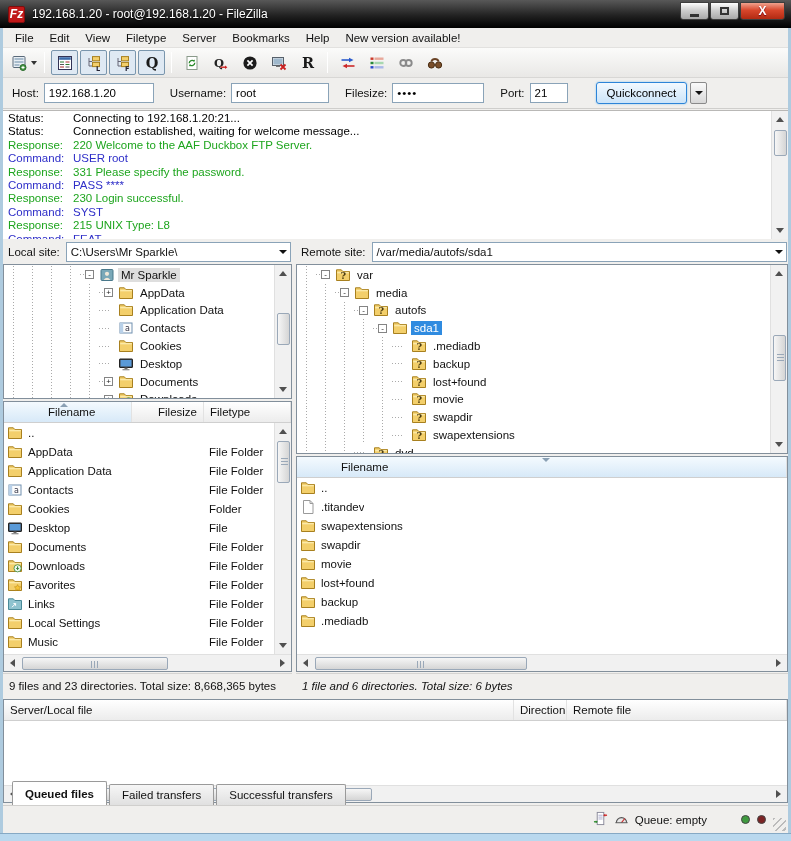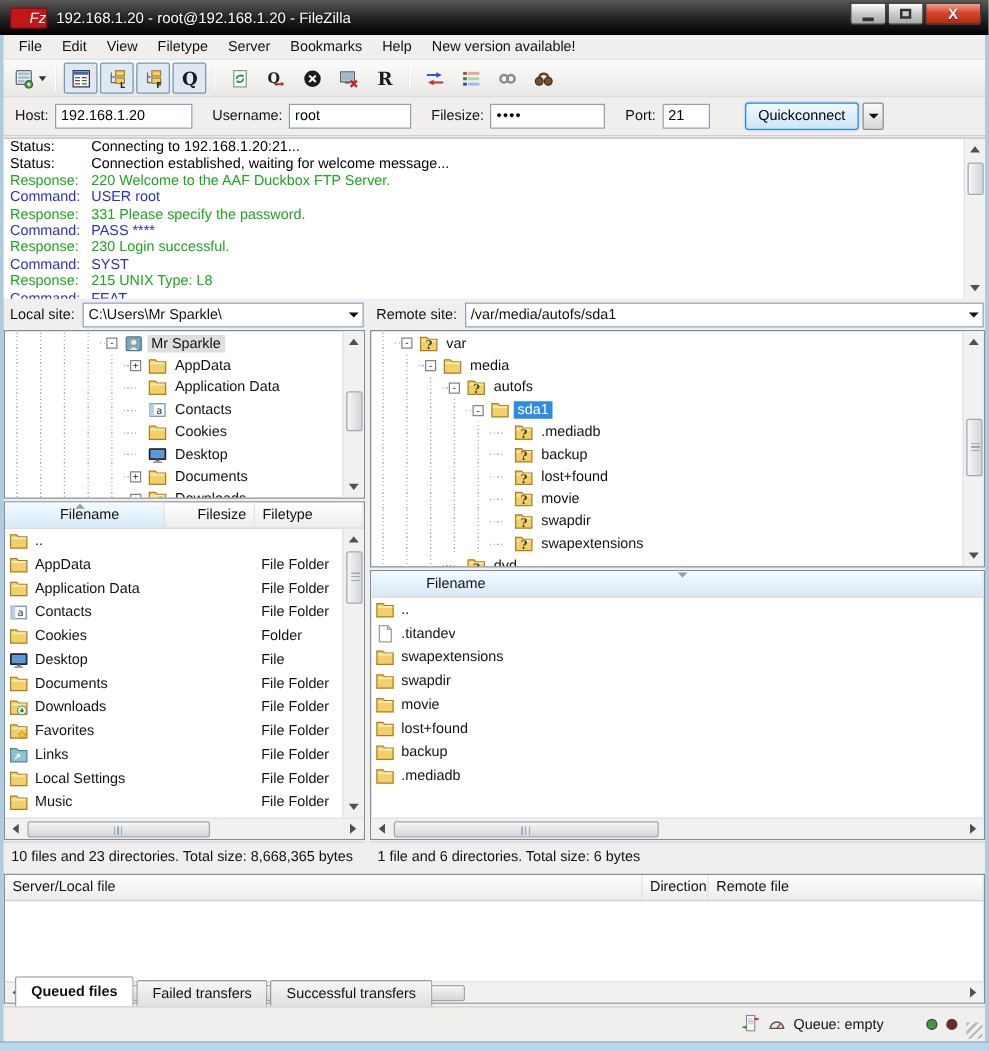--- a/index.html
+++ b/index.html
@@ -8,22 +8,22 @@
   #window { position:relative; width:791px; height:841px; background:#f0efed; overflow:hidden; }
 
   
   .frame-side { position:absolute; top:28px; width:3px; bottom:0; background:#aecbdf; z-index:0; }
   #frame-left { left:0; } #frame-right { right:0; }
   #frame-bottom { position:absolute; left:0; right:0; top:833px; height:8px; background:#b9d8ee; border-top:1px solid #86a9c4; }
 
   
   #titlebar { position:absolute; left:0; top:0; width:791px; height:28px;
     background:linear-gradient(#585858,#222 55%,#000); display:flex; align-items:center; z-index:5; }
-  #fz-logo { width:30px; height:17px; margin:0 7px 0 8px; background:#c01818; border:1px solid #7d0d0d; border-radius:2px;
-    color:#fff; font-weight:normal; font-style:italic; font-size:12px; line-height:15px; text-align:right; }
+  #fz-logo { width:17px; height:17px; margin:0 7px 0 8px; background:#c01818; border:1px solid #7d0d0d; border-radius:2px;
+    color:#fff; font-weight:bold; font-style:italic; font-size:12px; line-height:15px; text-align:center; }
   #title-text { color:#fff; font-size:12px; text-shadow:0 1px 2px #000; }
   #win-btns { position:absolute; right:6px; top:2px; display:flex; gap:1px; }
   .wbtn { height:18px; border:1px solid #3d3d3d; border-radius:0 0 3px 3px;
     background:linear-gradient(#fdfdfd,#cfcfcf 45%,#a8a8a8); display:flex; align-items:center; justify-content:center; }
   .wbtn.min,.wbtn.max { width:29px; } .wbtn.close { width:45px; background:linear-gradient(#f0a28e,#d8472c 45%,#b22a12); }
   .glyph-min { width:9px; height:3px; background:#333; margin-top:8px; }
   .glyph-max { width:9px; height:8px; border:2px solid #333; }
   .glyph-close { color:#fff; font-weight:bold; font-size:12px; text-shadow:0 1px 1px #701; }
 
   
@@ -127,21 +127,21 @@
   .lrow { display:flex; align-items:center; height:19px; white-space:nowrap; }
   .c-name { width:128px; display:flex; align-items:center; padding-left:3px; overflow:hidden; }
   .c-name .icon { margin-right:5px; }
   .c-size { width:72px; text-align:right; padding-right:6px; }
   .c-type { flex:1; padding-left:5px; }
 
   
   .pane-status { position:absolute; height:24px; line-height:24px; padding-left:6px; background:#f0efed;
     border-top:1px solid #d5d4d2; white-space:nowrap; z-index:3; }
   #local-status { left:3px; top:673px; width:289px; }
-  #remote-status { left:296px; top:673px; width:492px; }
+  #remote-status { left:296px; top:673px; width:492px;font-style:italic; }
 
   
   #queue { position:absolute; left:3px; top:699px; width:785px; height:104px; background:#fff;
     border:1px solid #828f9b; overflow:hidden; z-index:3; }
   .q-c1 { width:510px; } .q-c2 { width:53px; } .q-c3 { flex:1; }
 
   
   #tabsbar { position:absolute; left:3px; top:779px; width:785px; height:26px; display:flex;
     align-items:flex-end; padding-left:9px; z-index:3; }
   .tab { border:1px solid #9a9a9a; border-bottom:none; background:linear-gradient(#f6f6f6,#e0e0e0);
@@ -1024,21 +1024,21 @@
       <div class="sb-btn left">
           <span class="tri-left"></span>
         </div>
       <div class="sb-thumb-h grip-h" style="left:18px;width:212px;"></div>
       <div class="sb-btn right">
           <span class="tri-right"></span>
         </div>
     </div>
   </div>
 
-  <div class="pane-status" id="local-status">10 files and 23 directories. Total size: 8,668,365 bytes</div>
+  <div class="pane-status" id="local-status">9 files and 23 directories. Total size: 8,668,365 bytes</div>
   <div class="pane-status" id="remote-status">1 file and 6 directories. Total size: 6 bytes</div>
 
   <div id="queue">
     <div class="hdr">
       <div class="hcell q-c1">Server/Local file</div>
       <div class="hcell q-c2">Direction</div>
       <div class="hcell q-c3">Remote file</div>
     </div>
     <div class="sb-h">
       <div class="sb-btn left">

